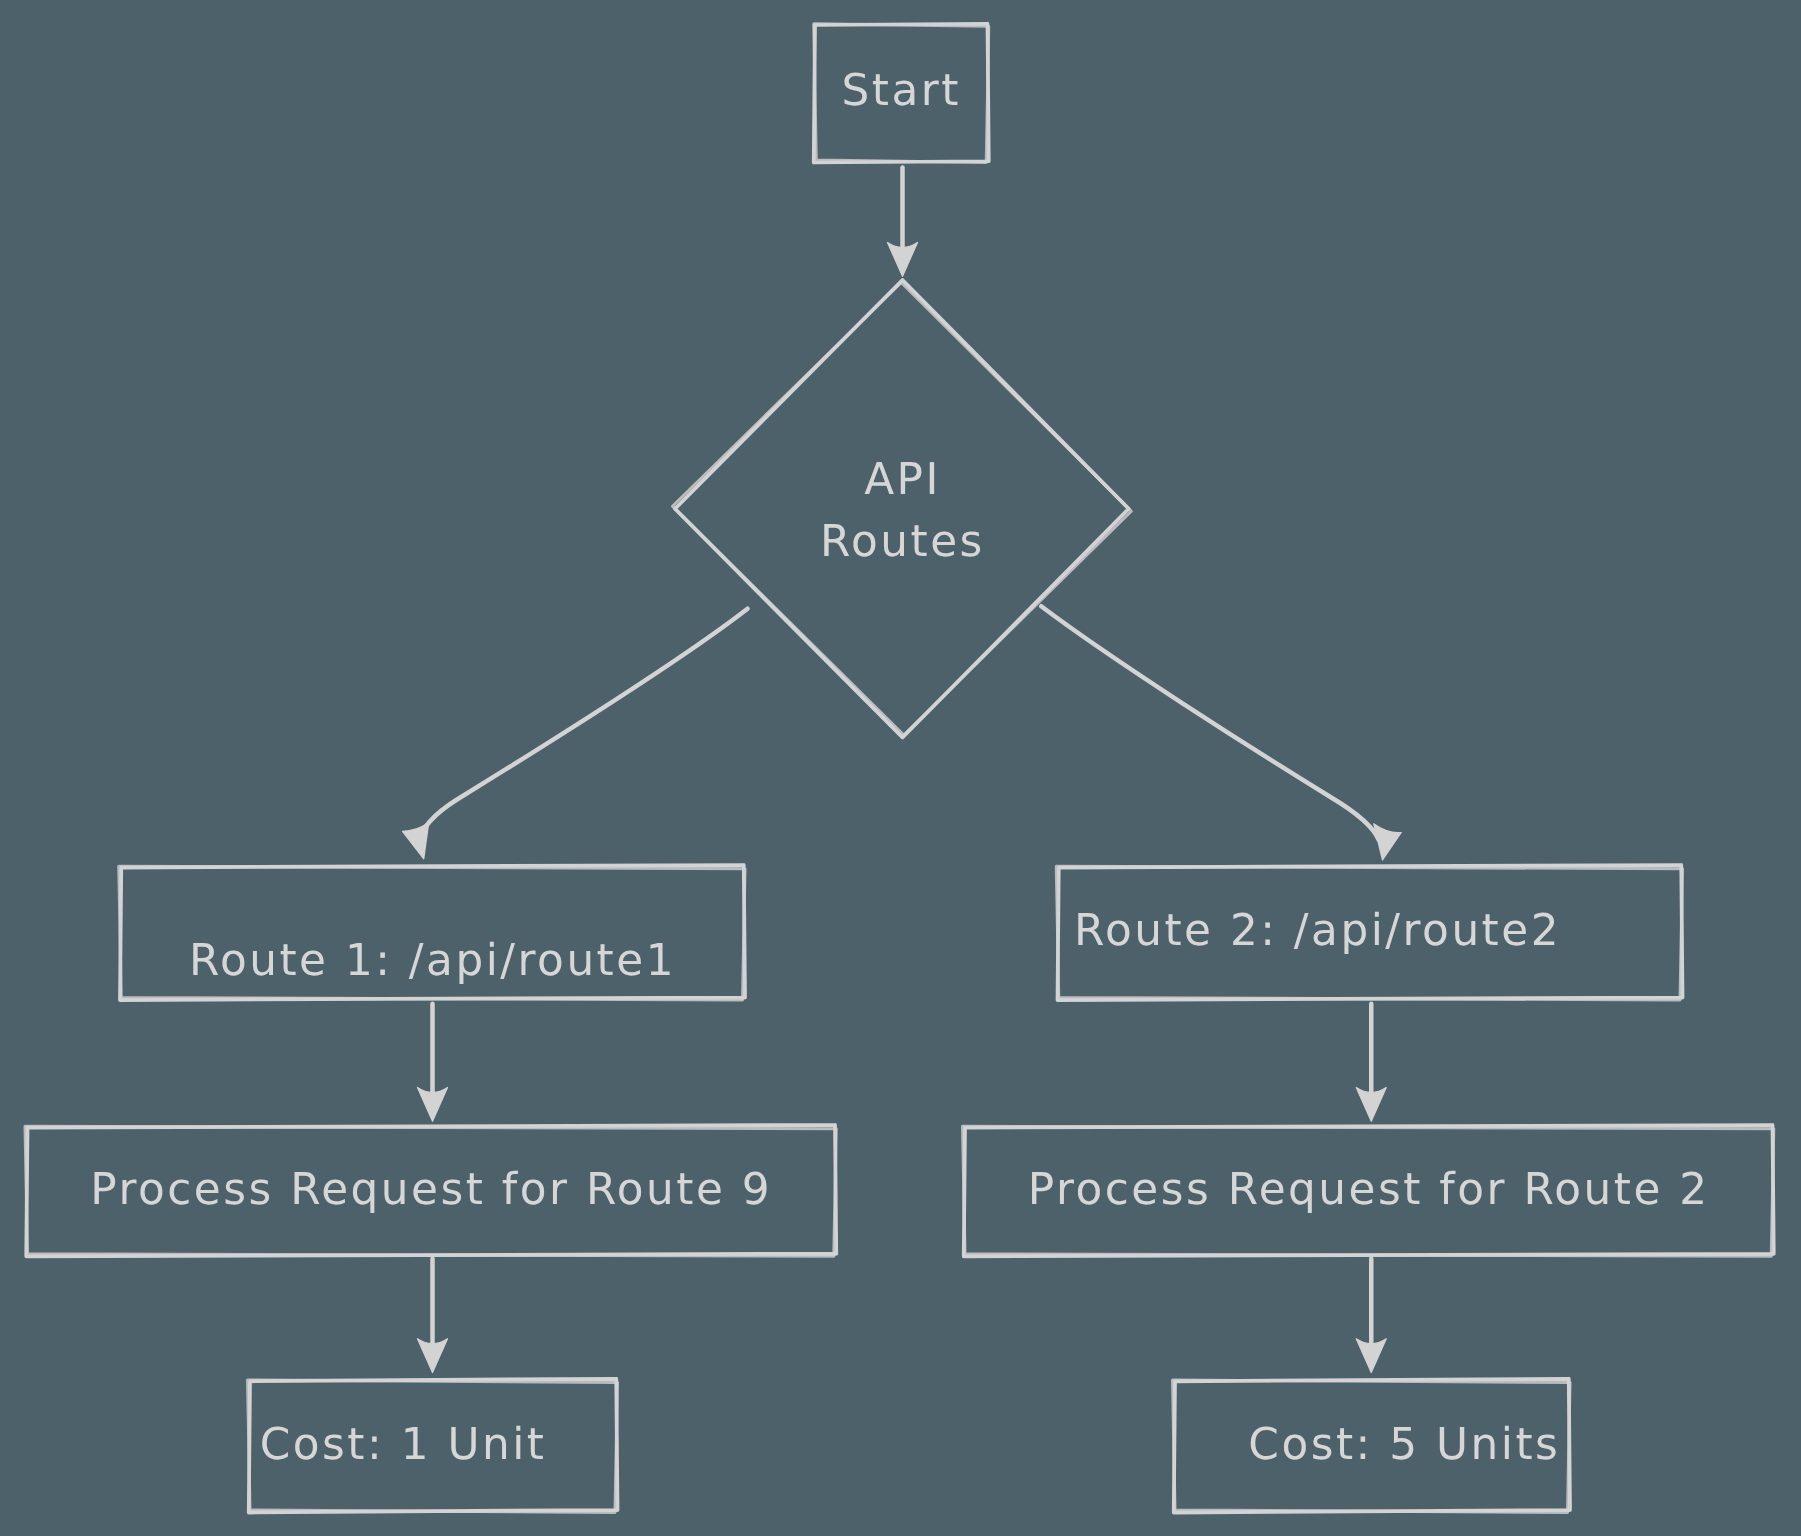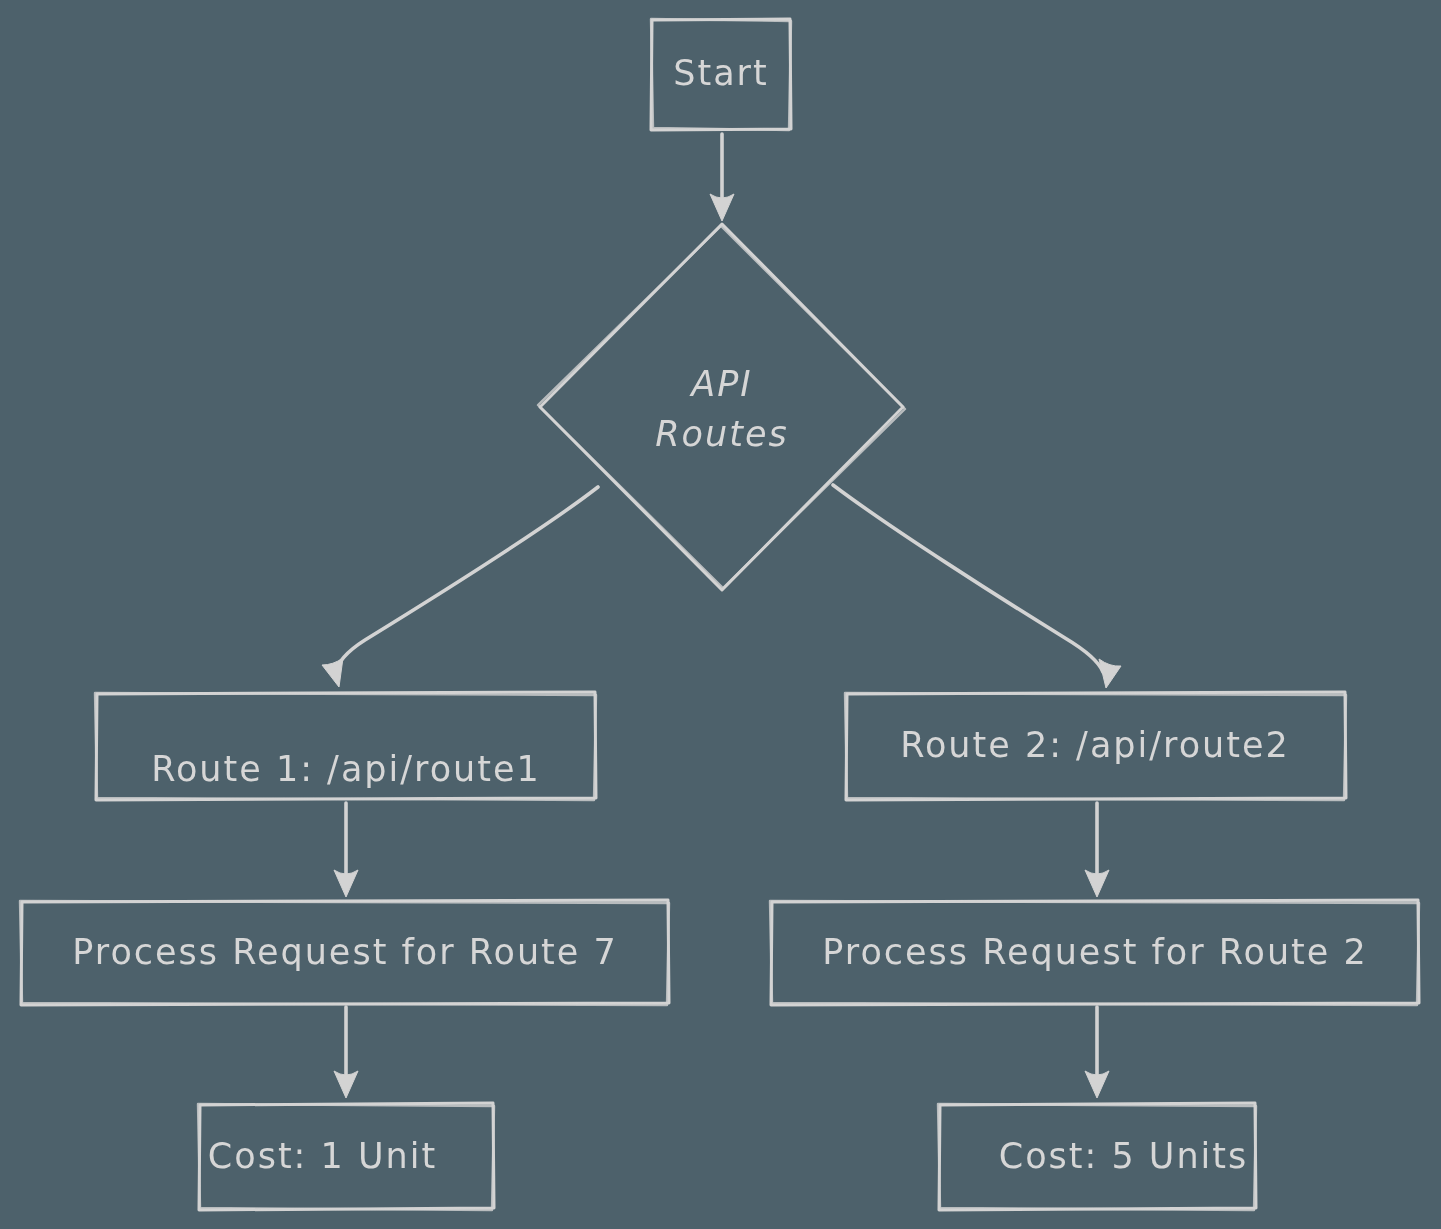--- a/index.html
+++ b/index.html
@@ -139,30 +139,30 @@
     </g>
 
     <g>
       <path class="sketch" d="M 940 1105 L 1255 1103 L 1256 1208 L 939 1210 Z"></path>
       <path class="sketch2" d="M 938 1104 L 1256 1106 L 1254 1210 L 940 1208 Z"></path>
     </g>
   </svg>
 
   <div class="node-label" style="left:650px; top:18px; width:142px; height:112px;">Start</div>
 
-  <div class="node-label" style="left:572px; top:355px; width:300px; height:110px; flex-direction:column;font-style:italic;">
+  <div class="node-label" style="left:572px; top:355px; width:300px; height:110px; flex-direction:column;">
     <div>API</div>
     <div>Routes</div>
   </div>
 
   <div class="node-label" style="left:95px; top:709px; width:502px; height:122px;">Route 1: /api/route1</div>
 
-  <div class="node-label" style="left:845px; top:692px; width:500px; height:108px;">Route 2: /api/route2</div>
+  <div class="node-label" style="left:804px; top:692px; width:500px; height:108px;">Route 2: /api/route2</div>
 
-  <div class="node-label" style="left:20px; top:900px; width:650px; height:105px;">Process Request for Route 7</div>
+  <div class="node-label" style="left:20px; top:900px; width:650px; height:105px;">Process Request for Route 9</div>
 
   <div class="node-label" style="left:770px; top:900px; width:650px; height:105px;">Process Request for Route 2</div>
 
   <div class="node-label" style="left:198px; top:1103px; width:249px; height:107px;">Cost: 1 Unit</div>
 
   <div class="node-label" style="left:938px; top:1103px; width:371px; height:107px;">Cost: 5 Units</div>
 
 </div>
 
 </body></html>

